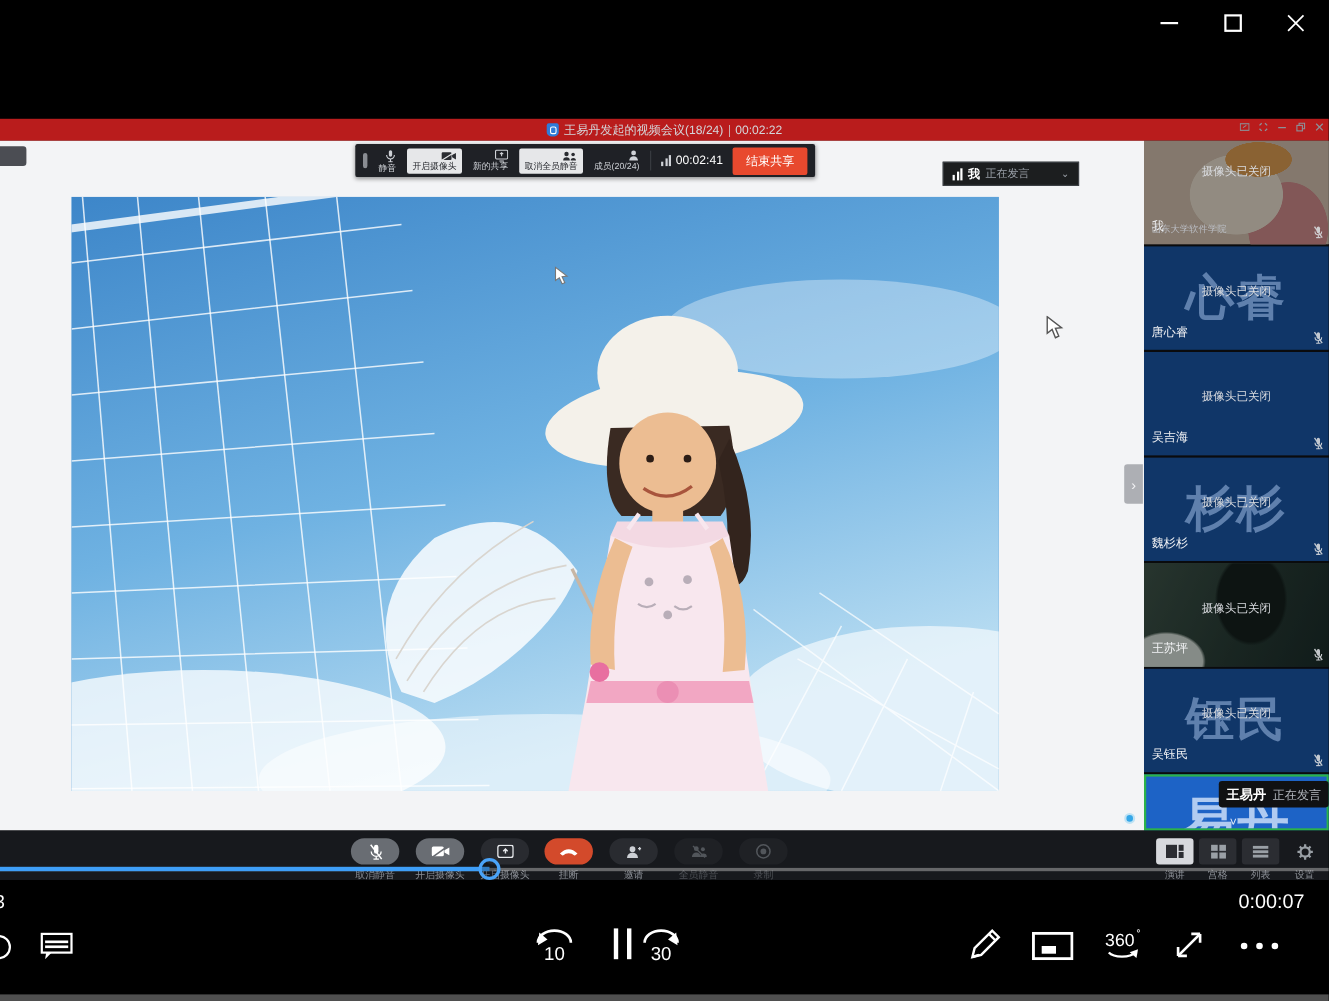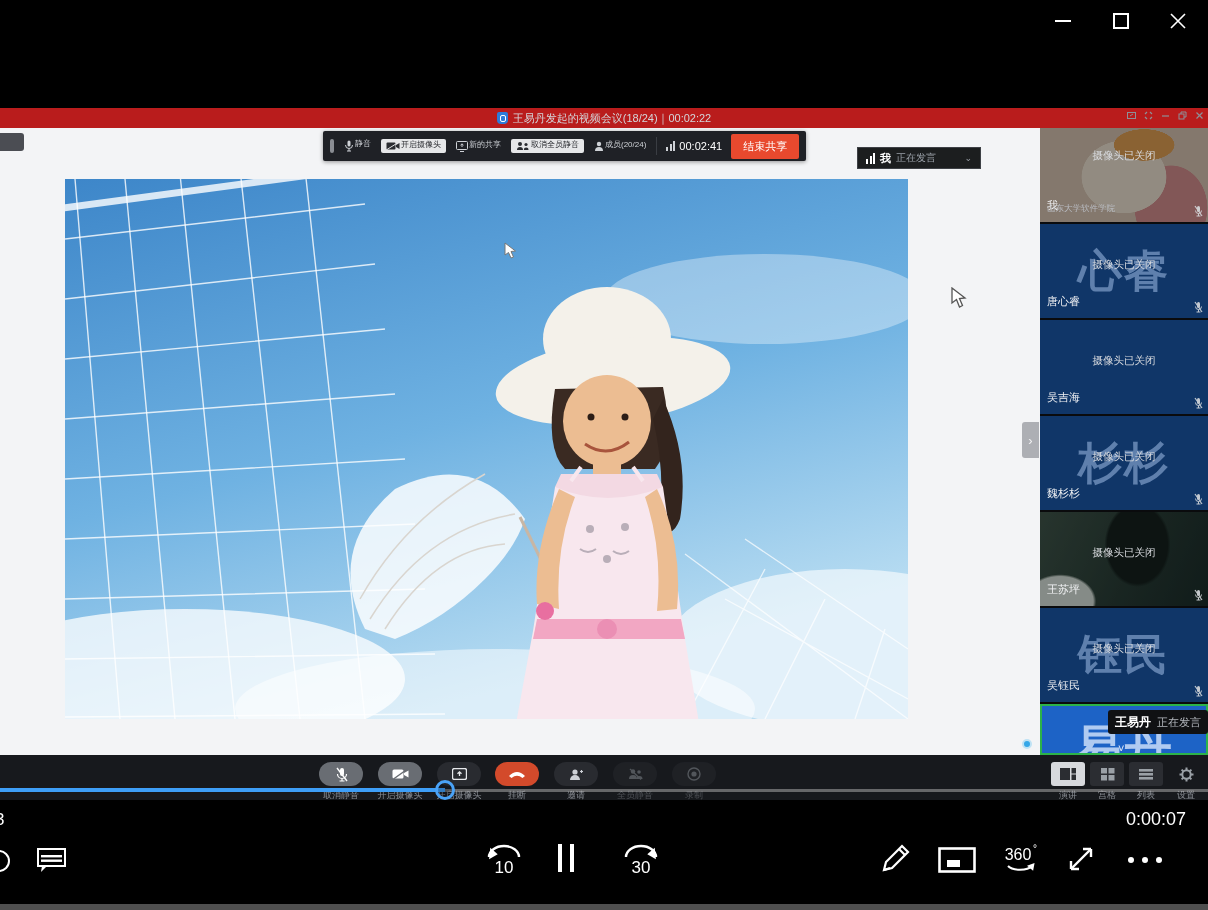--- a/index.html
+++ b/index.html
@@ -23,21 +23,21 @@
   #shield { width:11px; height:12px; background:#2f7bd8; border-radius:2px 2px 4px 4px; position:relative; }
   #shield:after { content:""; position:absolute; left:3.5px; top:3px; width:4px; height:5px; border:1px solid #fff; border-radius:2px; }
   #m-winctl { position:absolute; right:4px; top:3px; display:flex; gap:8px; color:#8d9097; font-size:9px; align-items:center; }
   #m-winctl span { line-height:14px; }
 
   #main-area { top:20px; left:0; width:1040px; height:627px; background:#f3f4f6; overflow:hidden; }
   #corner-tab { left:0; top:5px; width:24px; height:18px; background:#4b4d53; border-radius:0 3px 3px 0; }
 
   
   #float-toolbar { left:323px; top:3px; height:30px; background:#1f2126; border-radius:2px; display:flex; align-items:center; padding:0 7px; gap:9px; box-shadow:0 1px 4px rgba(0,0,0,.4); }
-  .ft-item { display:flex; align-items:flex-start; gap:1px; color:#cfd2d7; font-size:8px; line-height:8px; padding:2px 1px; }
+  .ft-item { display:flex; flex-direction:column; align-items:flex-end; gap:1px; color:#cfd2d7; font-size:8px; line-height:8px; padding:2px 1px; }
   .ft-item.lightbox { background:#e6e7e9; color:#25272c; border-radius:2px; padding:2px 5px; }
   .ft-grip { width:4px; height:14px; background:#8a8d93; border-radius:2px; }
   .ft-div { width:1px; height:18px; background:#3a3d43; }
   .ft-timer { display:flex; align-items:center; gap:4px; color:#fff; font-size:11px; }
   #end-share-btn { background:#e8492e; color:#fff; font-size:11px; border-radius:2px; padding:5px 12px; }
   .bars { display:flex; align-items:flex-end; gap:1.5px; }
   .bars i { width:2px; background:#cfd2d7; display:block; }
 
   
   #speaker-dd { left:857px; top:19px; width:124px; height:22px; background:rgba(10,11,12,.92); border:1px solid #3e4146; display:flex; align-items:center; padding:0 8px; gap:5px; }
@@ -529,21 +529,21 @@
           <path d="M10 8 L4 18 L14 17 Z" fill="#fff" transform="rotate(-25 8 14)"></path>
           <text x="21" y="33" text-anchor="middle" fill="#fff" font-size="17" font-family="Liberation Sans, sans-serif">10</text>
         </svg>
     </div>
     <div class="p-ic" style="left:556px; top:43px;">
       <svg width="22" height="30">
           <rect x="2" y="1" width="4" height="28" fill="#fff"></rect>
           <rect x="14" y="1" width="4" height="28" fill="#fff"></rect>
         </svg>
     </div>
-    <div class="p-ic" style="left:620px; top:40px;">
+    <div class="p-ic" style="left:580px; top:40px;">
       <svg width="42" height="40">
           <path d="M6 17 A15 11 0 0 1 36 17" fill="none" stroke="#fff" stroke-width="2.4"></path>
           <path d="M32 8 L38 18 L28 17 Z" fill="#fff" transform="rotate(25 34 14)"></path>
           <text x="21" y="33" text-anchor="middle" fill="#fff" font-size="17" font-family="Liberation Sans, sans-serif">30</text>
         </svg>
     </div>
 
     <div class="p-ic" style="left:878px; top:42px;">
       <svg width="34" height="34">
           <g fill="none" stroke="#fff" stroke-width="2.2">

